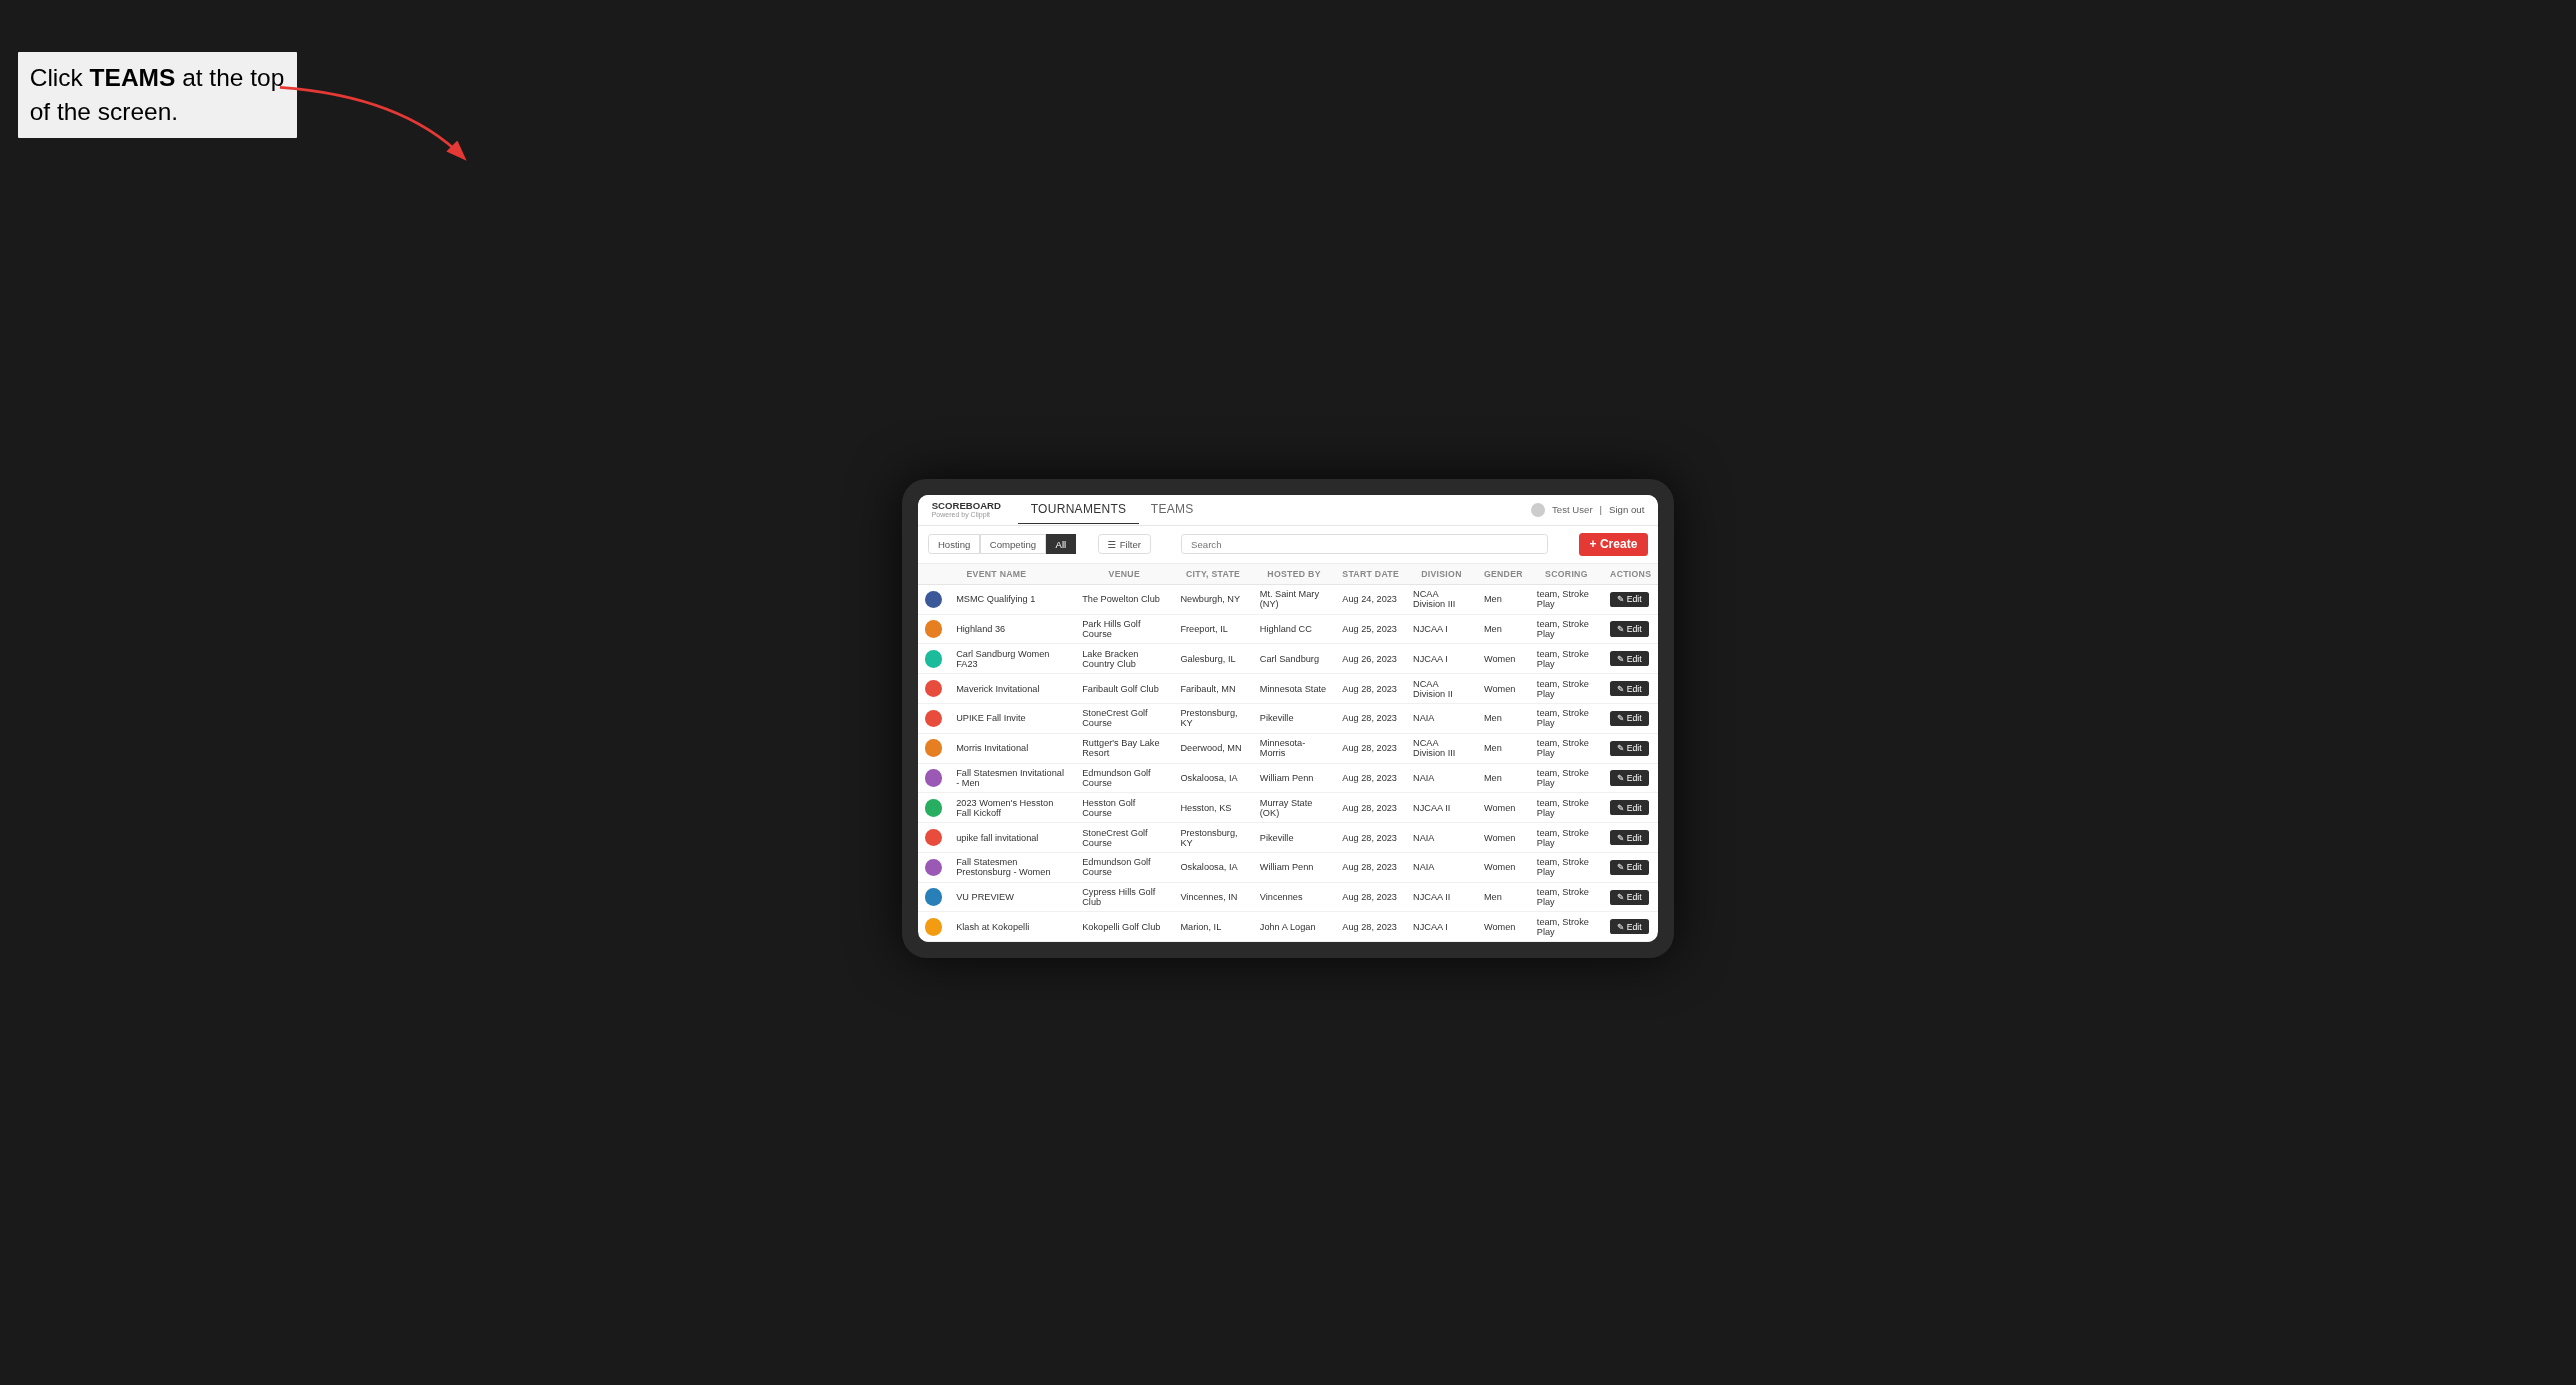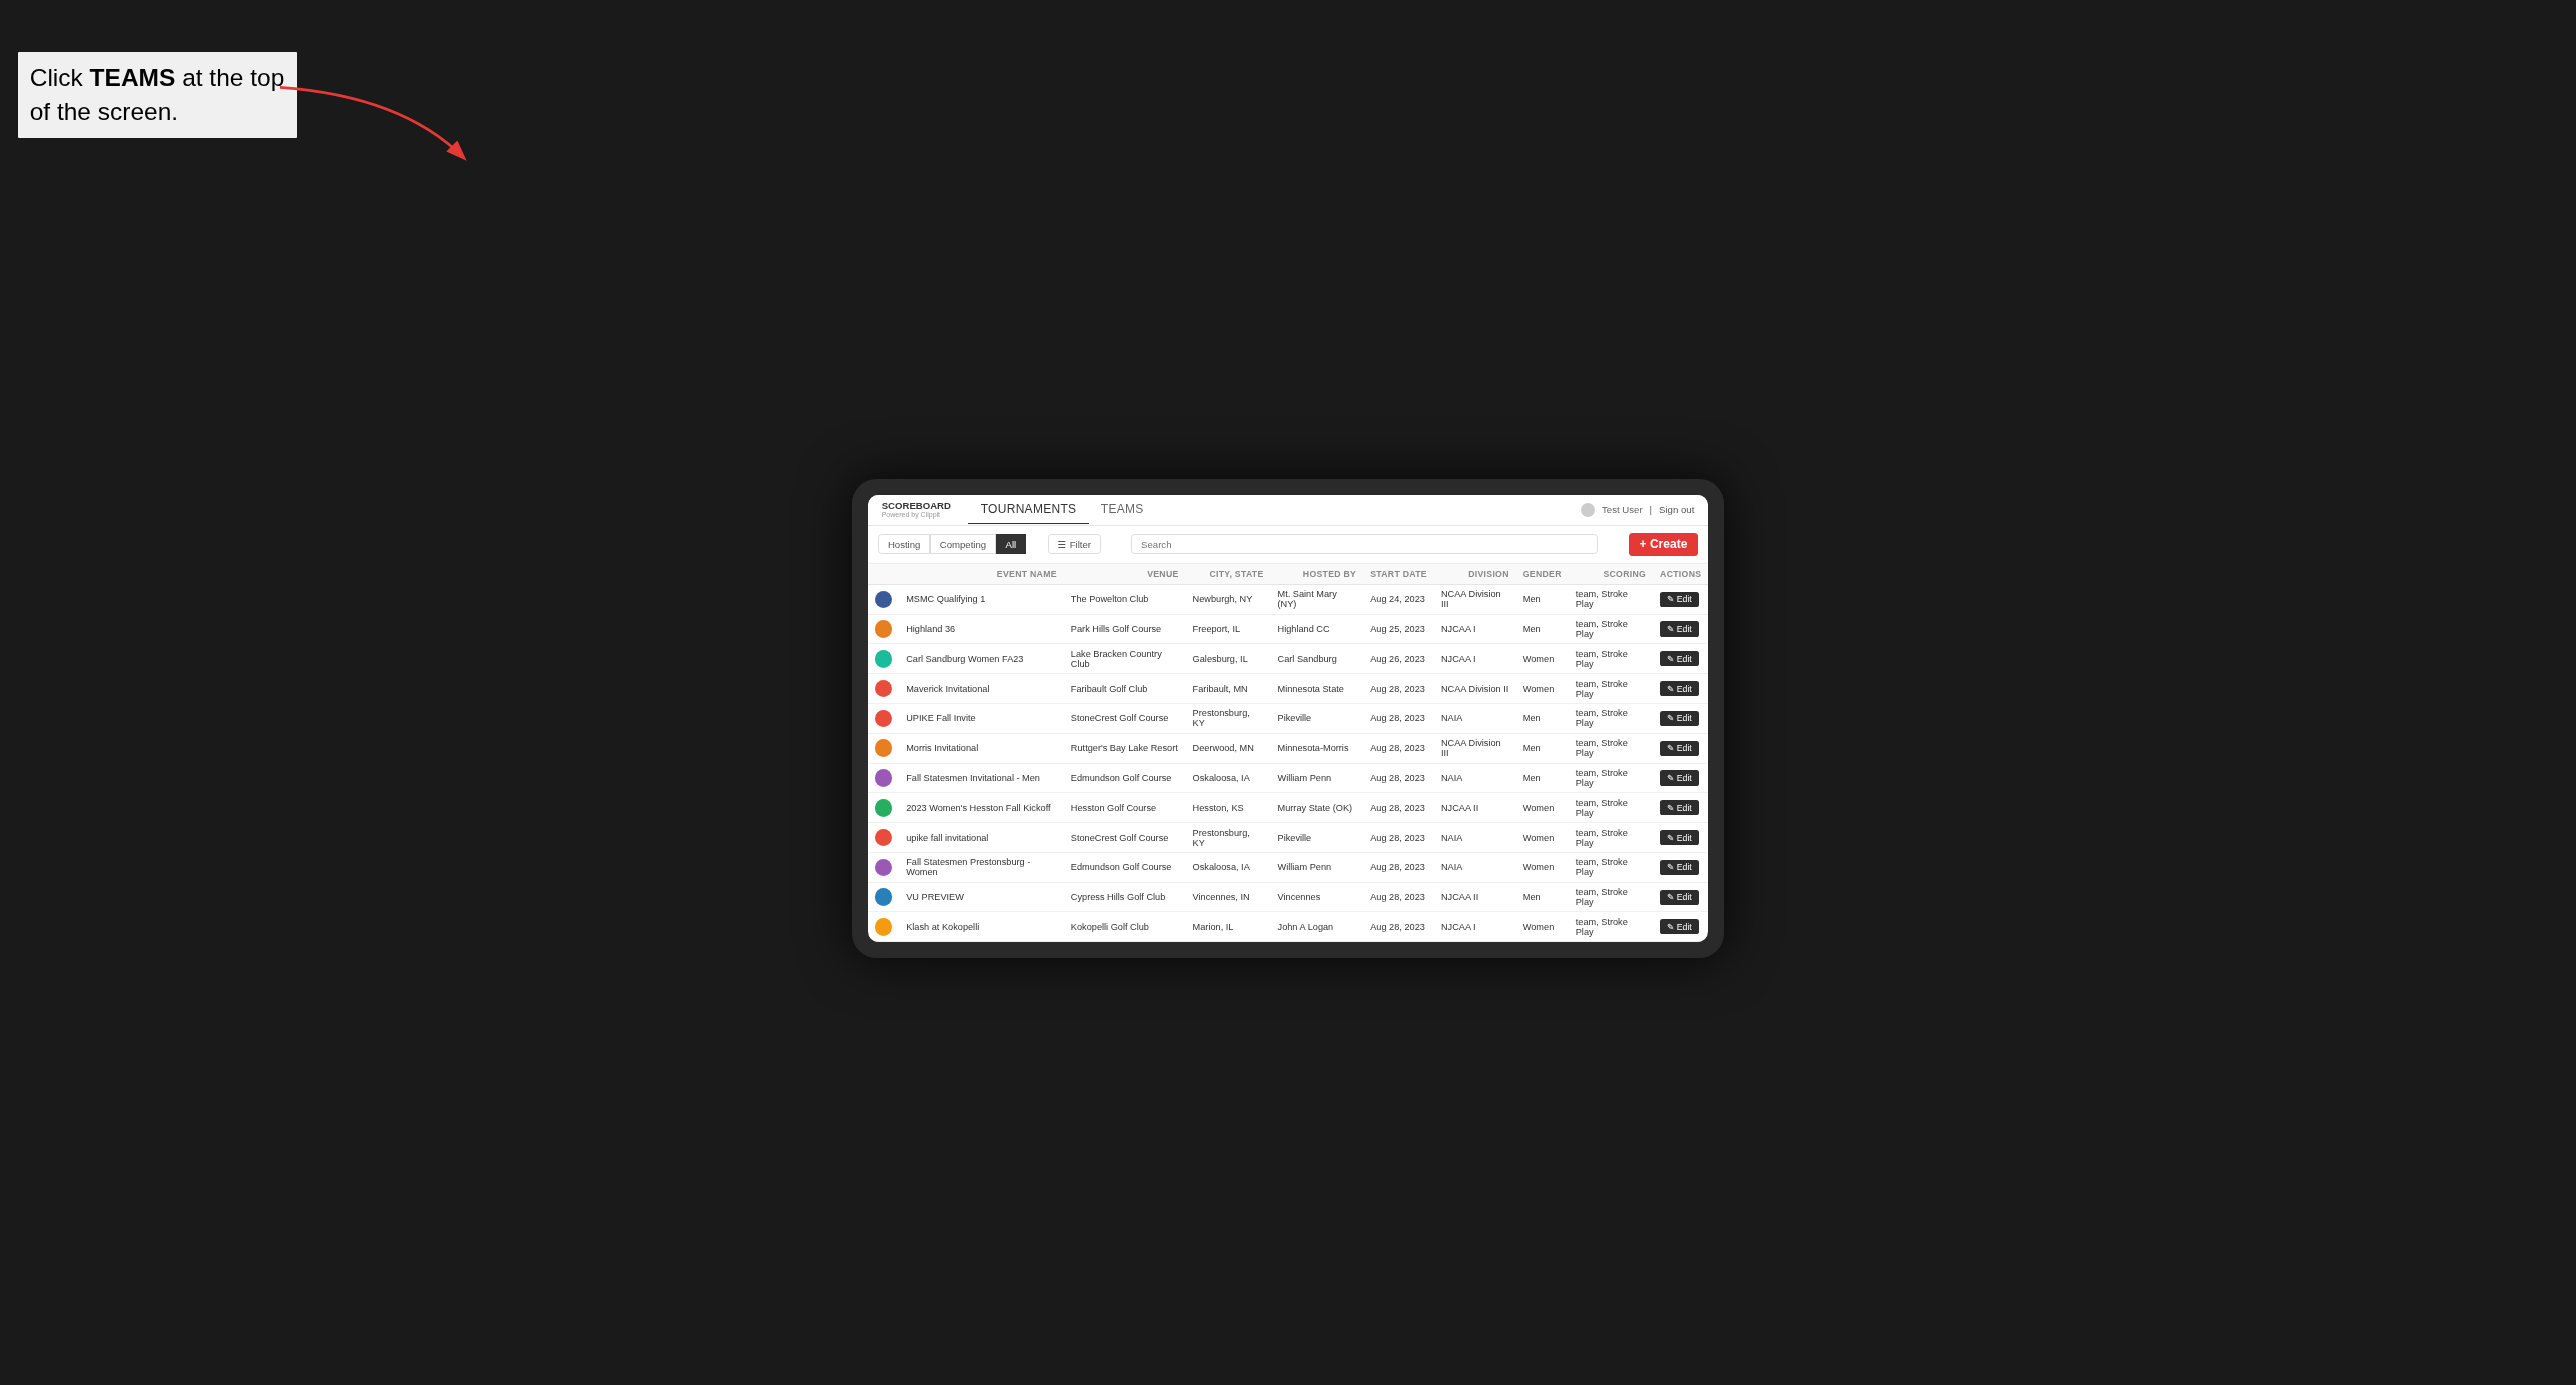--- a/index.html
+++ b/index.html
@@ -38,21 +38,21 @@
       height: 122px;
       z-index: 10;
       pointer-events: none;
     }
 
     .tablet-frame {
       background: #2a2a2a;
       border-radius: 24.5px;
       padding: 15.7px;
       box-shadow: 0 0 52px rgba(0,0,0,0.8);
-      width: 872px;
+      width: 772px;
       margin-top: 52px;
     }
 
     .tablet-screen {
       background: #fff;
       border-radius: 10.5px;
       overflow: hidden;
     }
 
     
@@ -179,21 +179,21 @@
       width: 100%;
       border-collapse: collapse;
       font-size: 9.2px;
     }
     .data-table thead tr {
       background: #f9f9f9;
       border-bottom: 0.9px solid #e5e5e5;
     }
     .data-table thead th {
       padding: 5.2px 7px;
-      text-align: right;
+      text-align: center;
       font-size: 8.7px;
       font-weight: 600;
       color: #888;
       text-transform: uppercase;
       letter-spacing: 0.3px;
       white-space: nowrap;
     }
     .data-table tbody tr {
       border-bottom: 0.9px solid #f0f0f0;
     }

